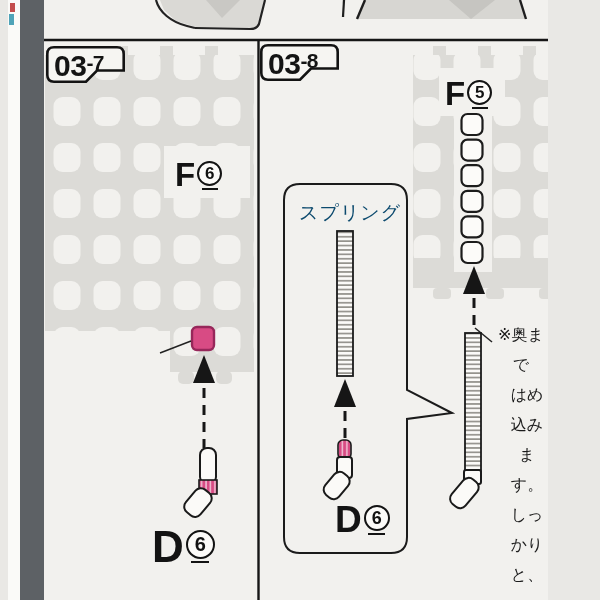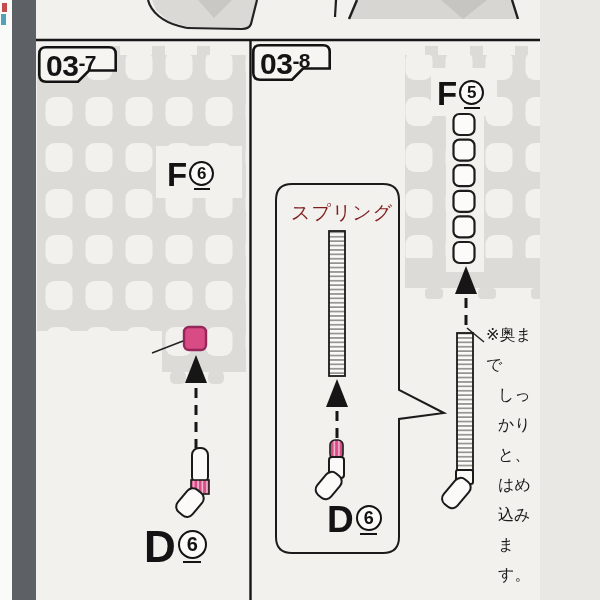--- a/index.html
+++ b/index.html
@@ -1,36 +1,36 @@
 <!DOCTYPE html>
 <html><head>
 <meta charset="utf-8">
 <style>
   html,body{margin:0;padding:0;background:#e9e8e5;}
   .page{position:relative;width:540px;height:600px;background:#f2f1ee;overflow:hidden;
-        font-family:"Liberation Sans","DejaVu Sans",sans-serif;}
+        font-family:"Liberation Sans","DejaVu Sans",sans-serif;margin-left:8px;}
   .page svg.gfx{position:absolute;left:0;top:0;}
   .badge-text{position:absolute;display:flex;align-items:flex-start;font-weight:700;
               color:#141414;letter-spacing:-0.5px;line-height:1;}
   .b-main{font-size:30px;}
   .b-sub{font-size:21px;padding-top:1px;}
   .part-label{position:absolute;display:flex;align-items:flex-start;gap:2px;font-weight:700;color:#131313;}
   .f-size{font-size:33px;line-height:1;}
   .d1-size{font-size:44px;line-height:1;}
   .d2-size{font-size:37px;line-height:1;}
   .numwrap{display:flex;flex-direction:column;align-items:center;}
   .circ{display:flex;align-items:center;justify-content:center;border:2.4px solid #131313;
         border-radius:50%;background:#fcfbf9;font-weight:700;box-sizing:border-box;}
   .c25{width:25px;height:25px;font-size:17px;margin-top:3px;}
   .c29{width:29px;height:29px;font-size:20px;margin-top:5px;}
   .c26{width:26px;height:26px;font-size:18px;margin-top:4px;}
   .underbar{height:2.4px;background:#131313;margin-top:1.5px;}
-  .note{position:absolute;font-size:17px;line-height:28px;color:#1b1b1b;font-weight:500;}
+  .note{position:absolute;font-size:17px;line-height:28px;color:#1b1b1b;font-weight:500;text-align:center;}
   .note-r{font-size:16px;line-height:30px;}
-  .spring-label{position:absolute;font-size:19px;letter-spacing:1px;color:#7f1d1d;font-weight:500;}
+  .spring-label{position:absolute;font-size:19px;letter-spacing:1px;color:#0c4a6e;font-weight:500;}
 </style>
 </head>
 <body>
 
 <div class="page">
 
   <svg class="gfx" width="600" height="600" viewBox="0 0 600 600">
     <defs>
       <pattern id="spr" width="40" height="46" patternUnits="userSpaceOnUse">
         <rect width="40" height="46" fill="#dcdbd7"></rect>
@@ -186,22 +186,22 @@
     </span>
   </div>
 
   <div class="note" style="left:67px;top:348px">
   </div>
 
   <div class="spring-label" style="left:291px;top:200px">スプリング</div>
 
   <div class="note note-r" style="left:486px;top:320px">
     <div>※奥まで</div>
+    <div style="margin-left:12px">はめ込みます。</div>
     <div style="margin-left:12px">しっかりと、</div>
-    <div style="margin-left:12px">はめ込みます。</div>
   </div>
 
   <div class="part-label" style="left:144px;top:525px">
     <span class="d1-size">D</span>
     <span class="numwrap">
       <span class="circ c29">6</span>
       <span class="underbar" style="width:18px"></span>
     </span>
   </div>
 

